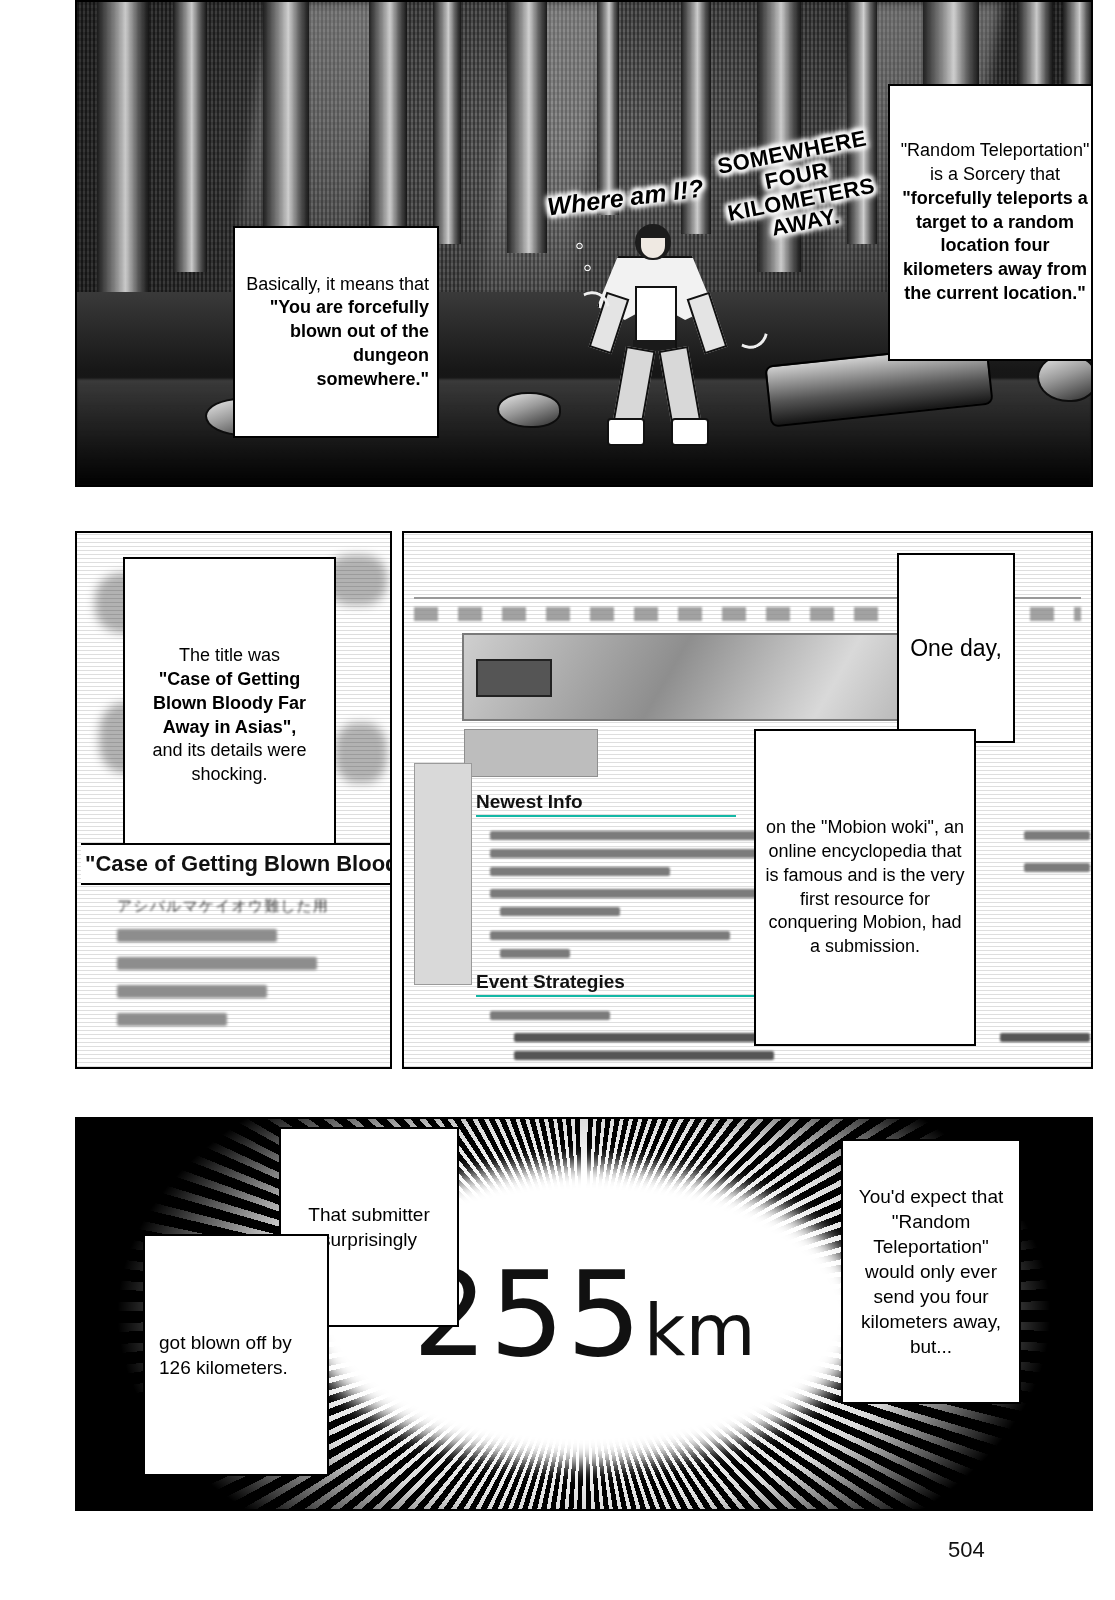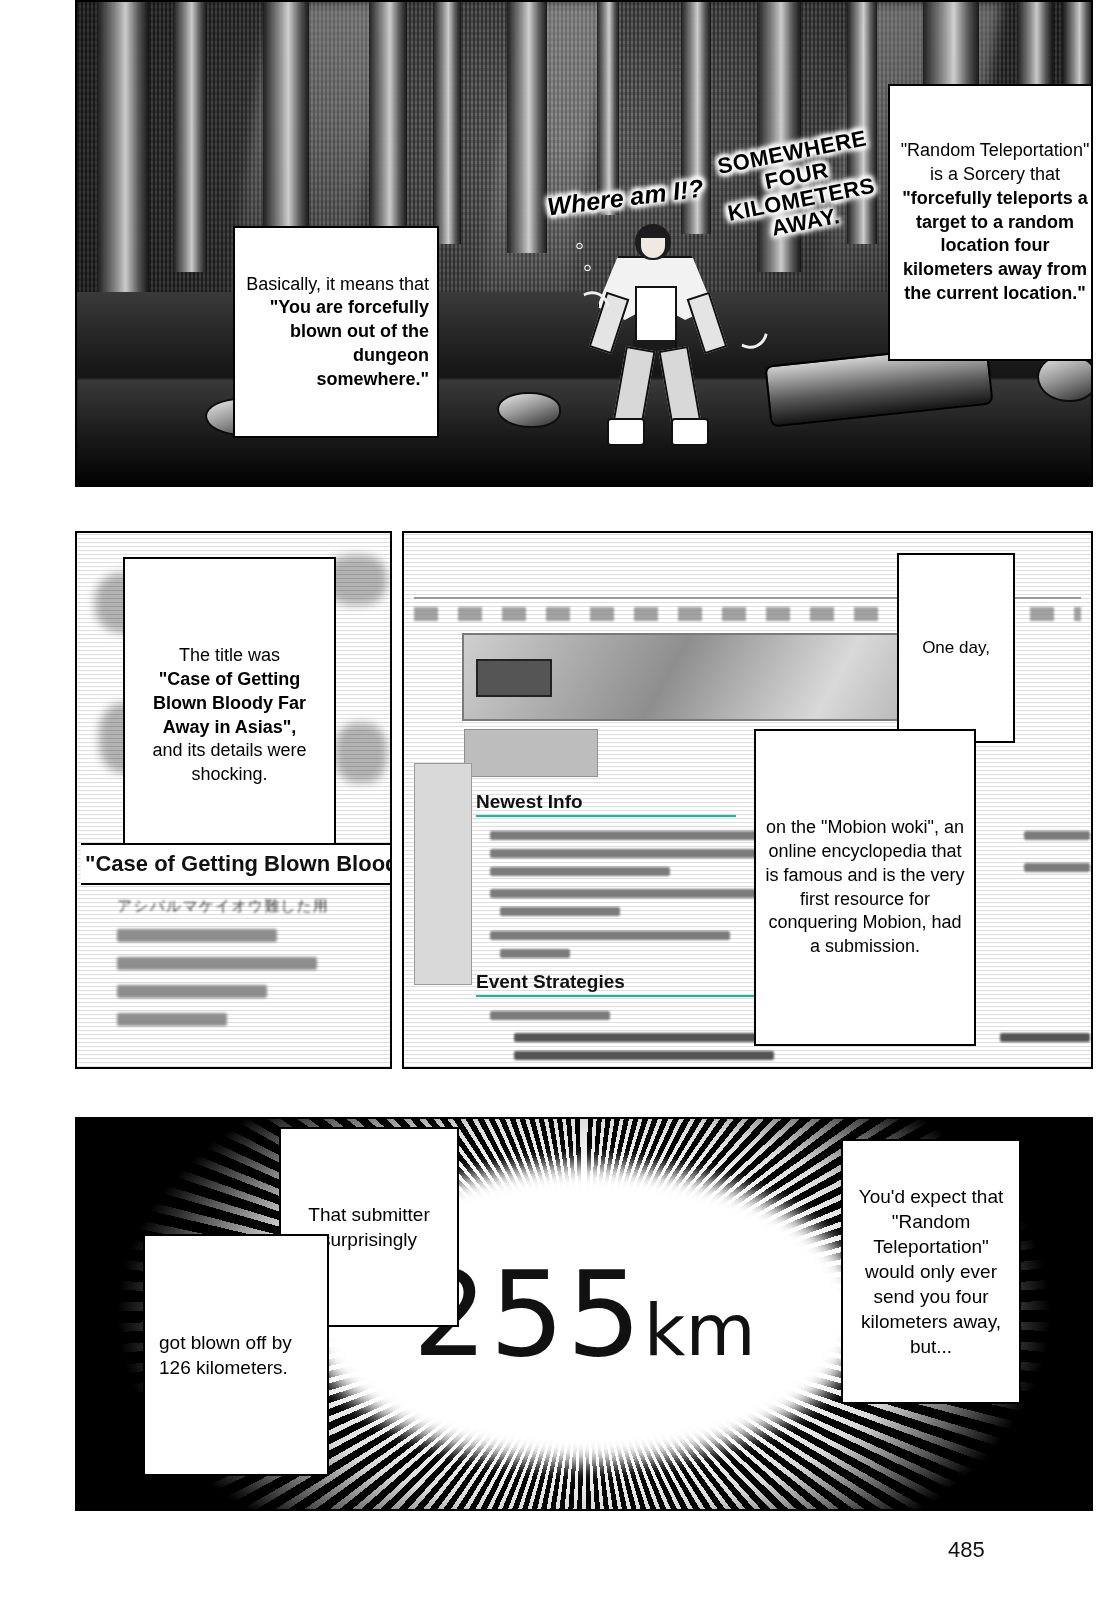--- a/index.html
+++ b/index.html
@@ -246,21 +246,21 @@
     position: absolute; font-size: 19px; font-weight: 700; color:#111;
     border-bottom: 2px solid #14b8a6; padding-bottom: 2px;
   }
   .txt-line {
     position:absolute; height: 9px; background: #7b7b7b; filter: blur(1.2px); border-radius: 2px;
   }
   .txt-line.dark { background:#555; }
 
   #box-oneday {
     left: 493px; top: 20px; width: 118px; height: 190px;
-    font-size: 17px;
+    font-size: 23px;
     display:flex; align-items:center; justify-content:center;
   }
   #box-mobion {
     left: 350px; top: 196px; width: 222px; height: 317px;
     font-size: 18px;
     display:flex; align-items:center; justify-content:center;
   }
 
   .footnote {
     position:absolute; left: 76px; top: 1082px;
@@ -474,14 +474,14 @@
 
     <div class="bignum">
       <span>255</span><span class="unit">km</span>
     </div>
 
     <div class="tbox" id="box-submitter">That submitter surprisingly</div>
     <div class="tbox" id="box-gotblown">got blown off by 126 kilometers.</div>
     <div class="tbox" id="box-youdexpect">You'd expect that "Random Teleportation" would only ever send you four kilometers away, but...</div>
   </div>
 
-  <div class="page-num">485</div>
+  <div class="page-num">504</div>
 </div>
 
 </body></html>

